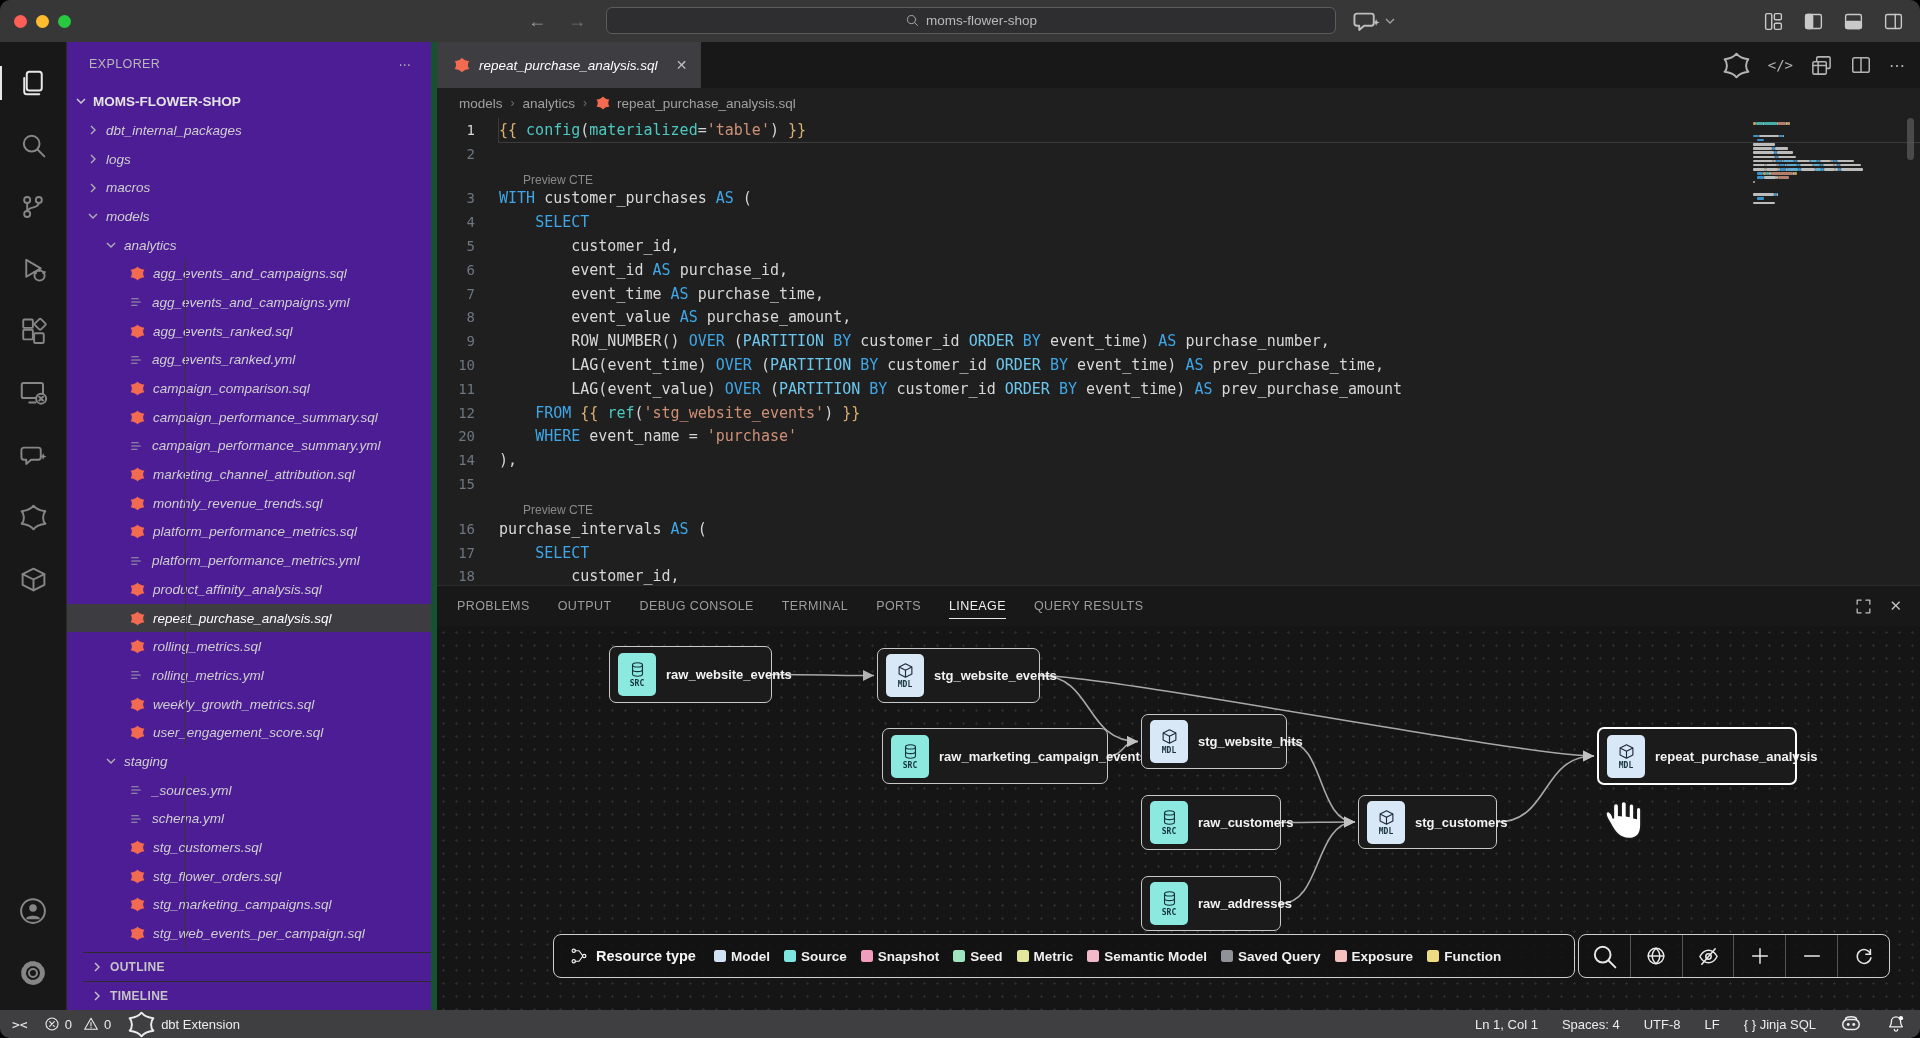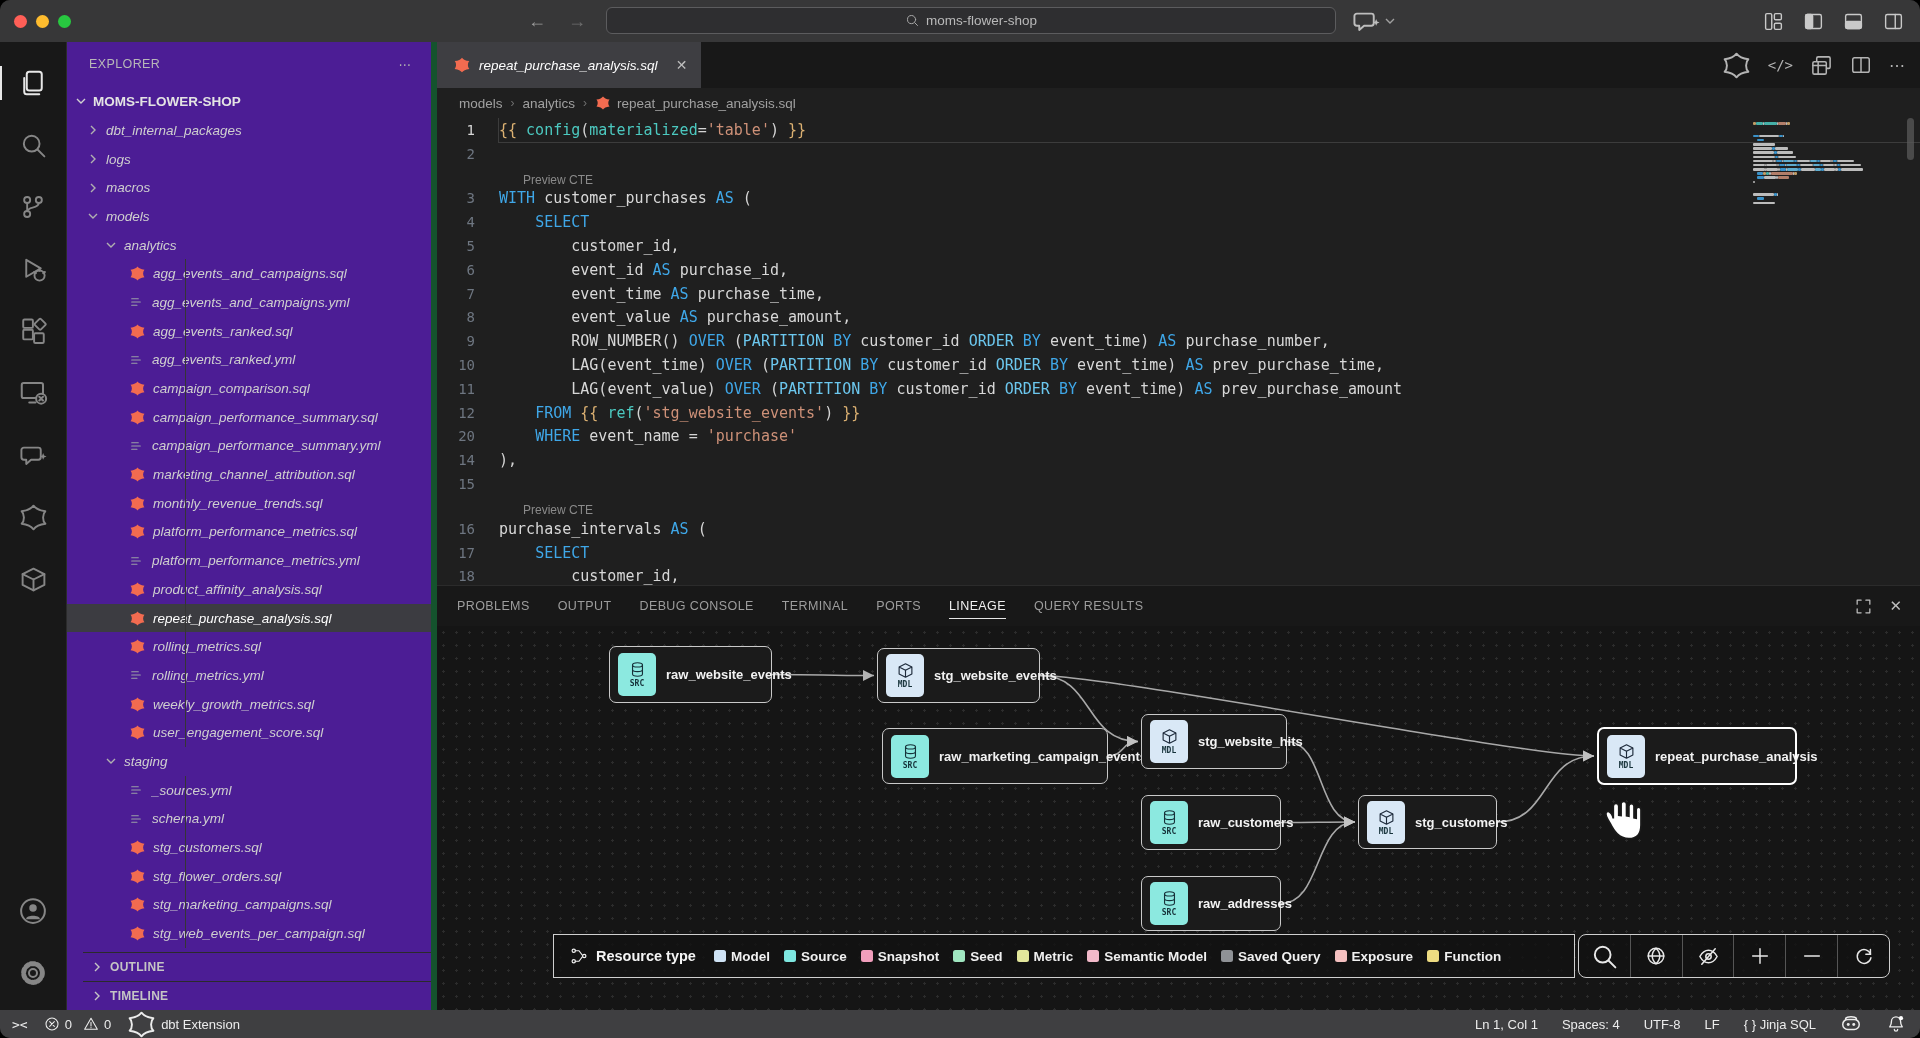--- a/index.html
+++ b/index.html
@@ -68,21 +68,21 @@
     background-image:radial-gradient(#2c2c2c 1px, transparent 1.3px); background-size:13px 13px; overflow:hidden; }
   .lnode { position:absolute; background:#1b1b1b; border:1px solid #c9c9c9; border-radius:7px; display:flex; align-items:center; gap:10px; padding:0 14px 0 8px; }
   .lnode.selected { border:2px solid #ffffff; }
   .lbadge { width:38px; height:43px; border-radius:5px; display:flex; flex-direction:column; align-items:center; justify-content:center; gap:1px; flex:none; }
   .lbadge span { font-size:8px; font-weight:bold; color:#16323a; font-family:"DejaVu Sans Mono",monospace; }
   .lbadge.src { background:#8ce9e0; }
   .lbadge.mdl { background:#d9e8f6; }
   .lnode .nlabel { font-size:13px; color:#f2f2f2; font-weight:bold; white-space:nowrap; }
   #edges { position:absolute; inset:0; }
   
-  #legend { position:absolute; left:116px; top:308px; width:1022px; height:44px; background:#121212cc; border:1px solid #cfcfcf; border-radius:0; display:flex; align-items:center; padding:0 16px; gap:14px; }
+  #legend { position:absolute; left:116px; top:308px; width:1022px; height:44px; background:#121212cc; border:1px solid #cfcfcf; border-radius:8px; display:flex; align-items:center; padding:0 16px; gap:14px; }
   #legend .lg-title { font-size:14.5px; color:#f5f5f5; font-weight:bold; margin-right:4px; display:flex; align-items:center; gap:8px; }
   .lg-item { display:flex; align-items:center; gap:5px; font-size:13.5px; color:#f0f0f0; font-weight:bold; }
   .lg-sw { width:12px; height:12px; border-radius:2.5px; }
   #gtoolbar { position:absolute; left:1141px; top:308px; width:312px; height:44px; background:#121212cc; border:1px solid #cfcfcf; border-radius:8px; display:flex; }
   .gt-cell { flex:1; display:flex; align-items:center; justify-content:center; color:#e8e8e8; }
   .gt-cell + .gt-cell { border-left:1px solid #555; }
   #handcursor { position:absolute; left:1160px; top:168px; }
   
   #statusbar { position:absolute; left:0; right:0; bottom:0; height:28px; background:#3f3f41; display:flex; align-items:center; font-size:13px; color:#ececec; }
   .st-left { display:flex; align-items:center; gap:16px; padding-left:12px; }

